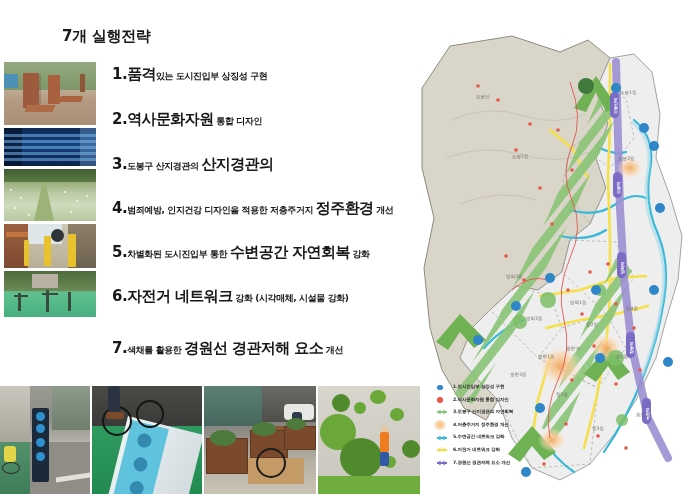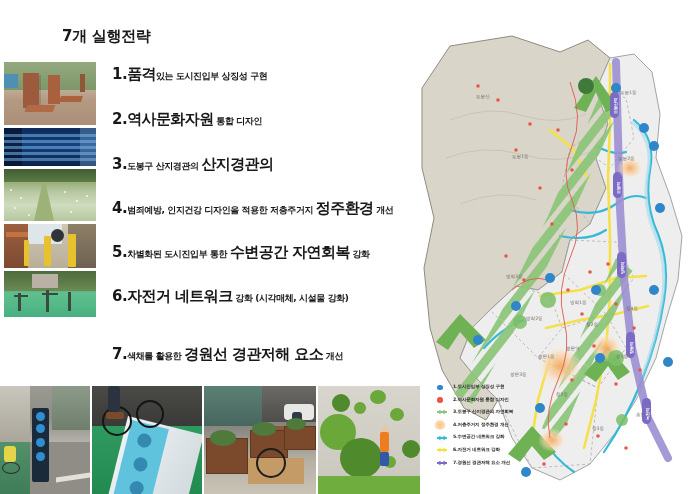--- a/index.html
+++ b/index.html
@@ -223,21 +223,21 @@
     </div>
   </div>
 
   <div id="strategy-list">
       <div class="strategy-item" style="top: 0px;"><span class="s-num">1.</span><span class="s-big">품격</span><span class="s-small">있는 도시진입부 상징성 구현</span></div>
       <div class="strategy-item" style="top: 45px;"><span class="s-num">2.</span><span class="s-big">역사문화자원</span><span class="s-small"> 통합 디자인</span></div>
       <div class="strategy-item" style="top: 90px;"><span class="s-num">3.</span><span class="s-small">도봉구 산지경관의 </span><span class="s-big">산지경관의</span></div>
       <div class="strategy-item" style="top: 134px;"><span class="s-num">4.</span><span class="s-small">범죄예방, 인지건강 디자인을 적용한 저층주거지 </span><span class="s-big">정주환경</span><span class="s-small"> 개선</span></div>
       <div class="strategy-item" style="top: 178px;"><span class="s-num">5.</span><span class="s-small">차별화된 도시진입부 통한 </span><span class="s-big">수변공간 자연회복</span><span class="s-small"> 강화</span></div>
       <div class="strategy-item" style="top: 222px;"><span class="s-num">6.</span><span class="s-big">자전거 네트워크</span><span class="s-small"> 강화 (시각매체, 시설물 강화)</span></div>
-      <div class="strategy-item" style="top: 280px; text-align: right;"><span class="s-num">7.</span><span class="s-small">색채를 활용한 </span><span class="s-big">경원선 경관저해 요소</span><span class="s-small"> 개선</span></div>
+      <div class="strategy-item" style="top: 274px; text-align: right;"><span class="s-num">7.</span><span class="s-small">색채를 활용한 </span><span class="s-big">경원선 경관저해 요소</span><span class="s-small"> 개선</span></div>
     </div>
 
   <div id="bottom-strip">
 
     <div class="bph b1">
       <div class="bldg"></div>
         <div class="bldg2"></div>
         <div class="lane"></div>
         <div class="road"></div>
       <div class="totem">

